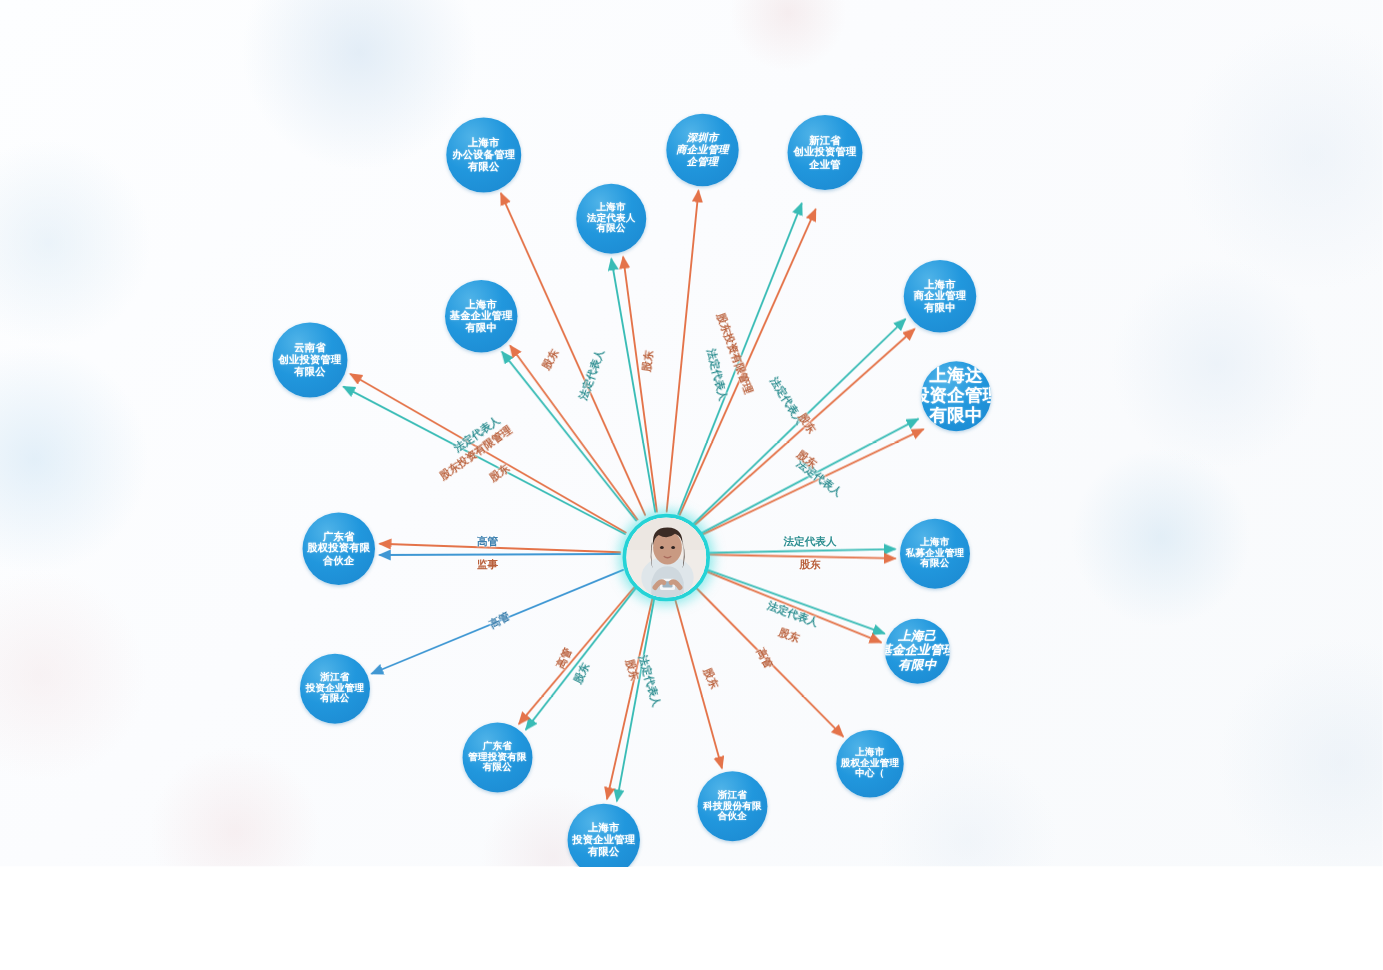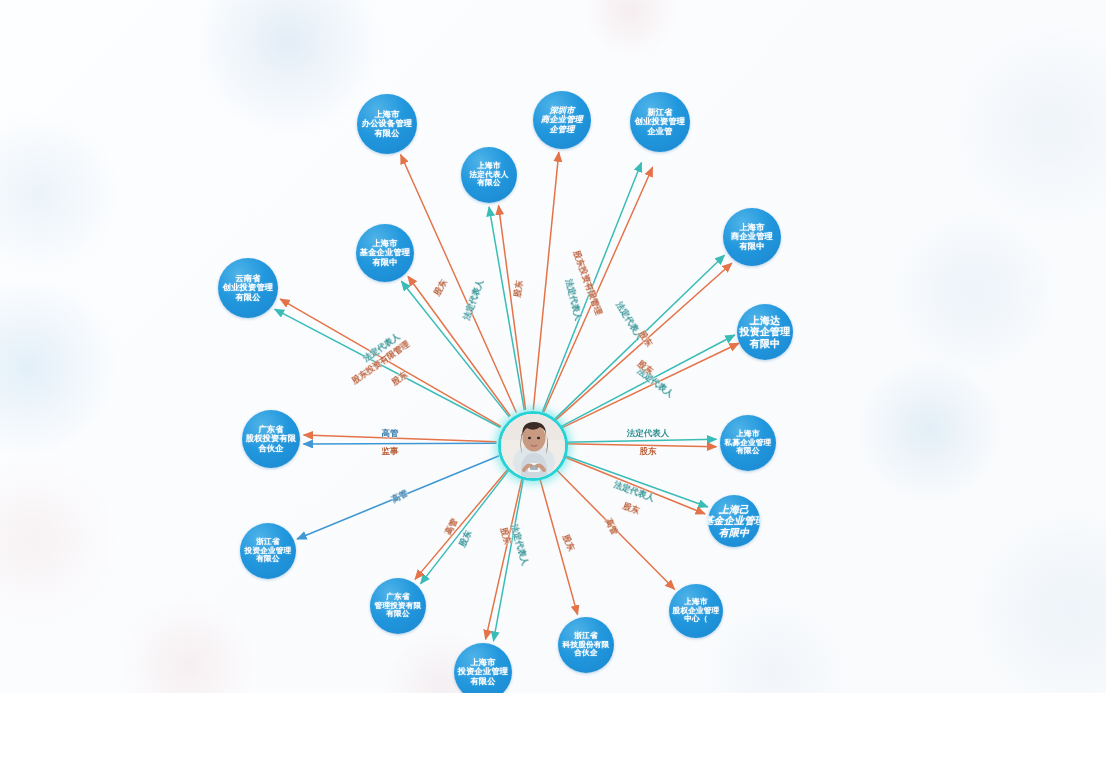--- a/index.html
+++ b/index.html
@@ -130,21 +130,21 @@
       <div class="node" style="left: 630px; top: 92px; width: 60px; height: 60px; font-size: 8.2px;">
         <span class="ln">新江省</span>
         <span class="ln">创业投资管理</span>
         <span class="ln">企业管</span>
       </div>
       <div class="node" style="left: 723px; top: 208px; width: 58px; height: 58px; font-size: 8.2px;">
         <span class="ln">上海市</span>
         <span class="ln">商企业管理</span>
         <span class="ln">有限中</span>
       </div>
-      <div class="node" style="left: 737px; top: 304px; width: 56px; height: 56px; font-size: 10px;">
+      <div class="node" style="left: 737px; top: 289px; width: 56px; height: 56px; font-size: 14px;">
         <span class="ln">上海达</span>
         <span class="ln">投资企管理</span>
         <span class="ln">有限中</span>
       </div>
       <div class="node" style="left: 720px; top: 415px; width: 56px; height: 56px; font-size: 7.6px;">
         <span class="ln">上海市</span>
         <span class="ln">私募企业管理</span>
         <span class="ln">有限公</span>
       </div>
       <div class="node" style="left: 708px; top: 495px; width: 52px; height: 52px; font-size: 10px; font-style: italic;">

